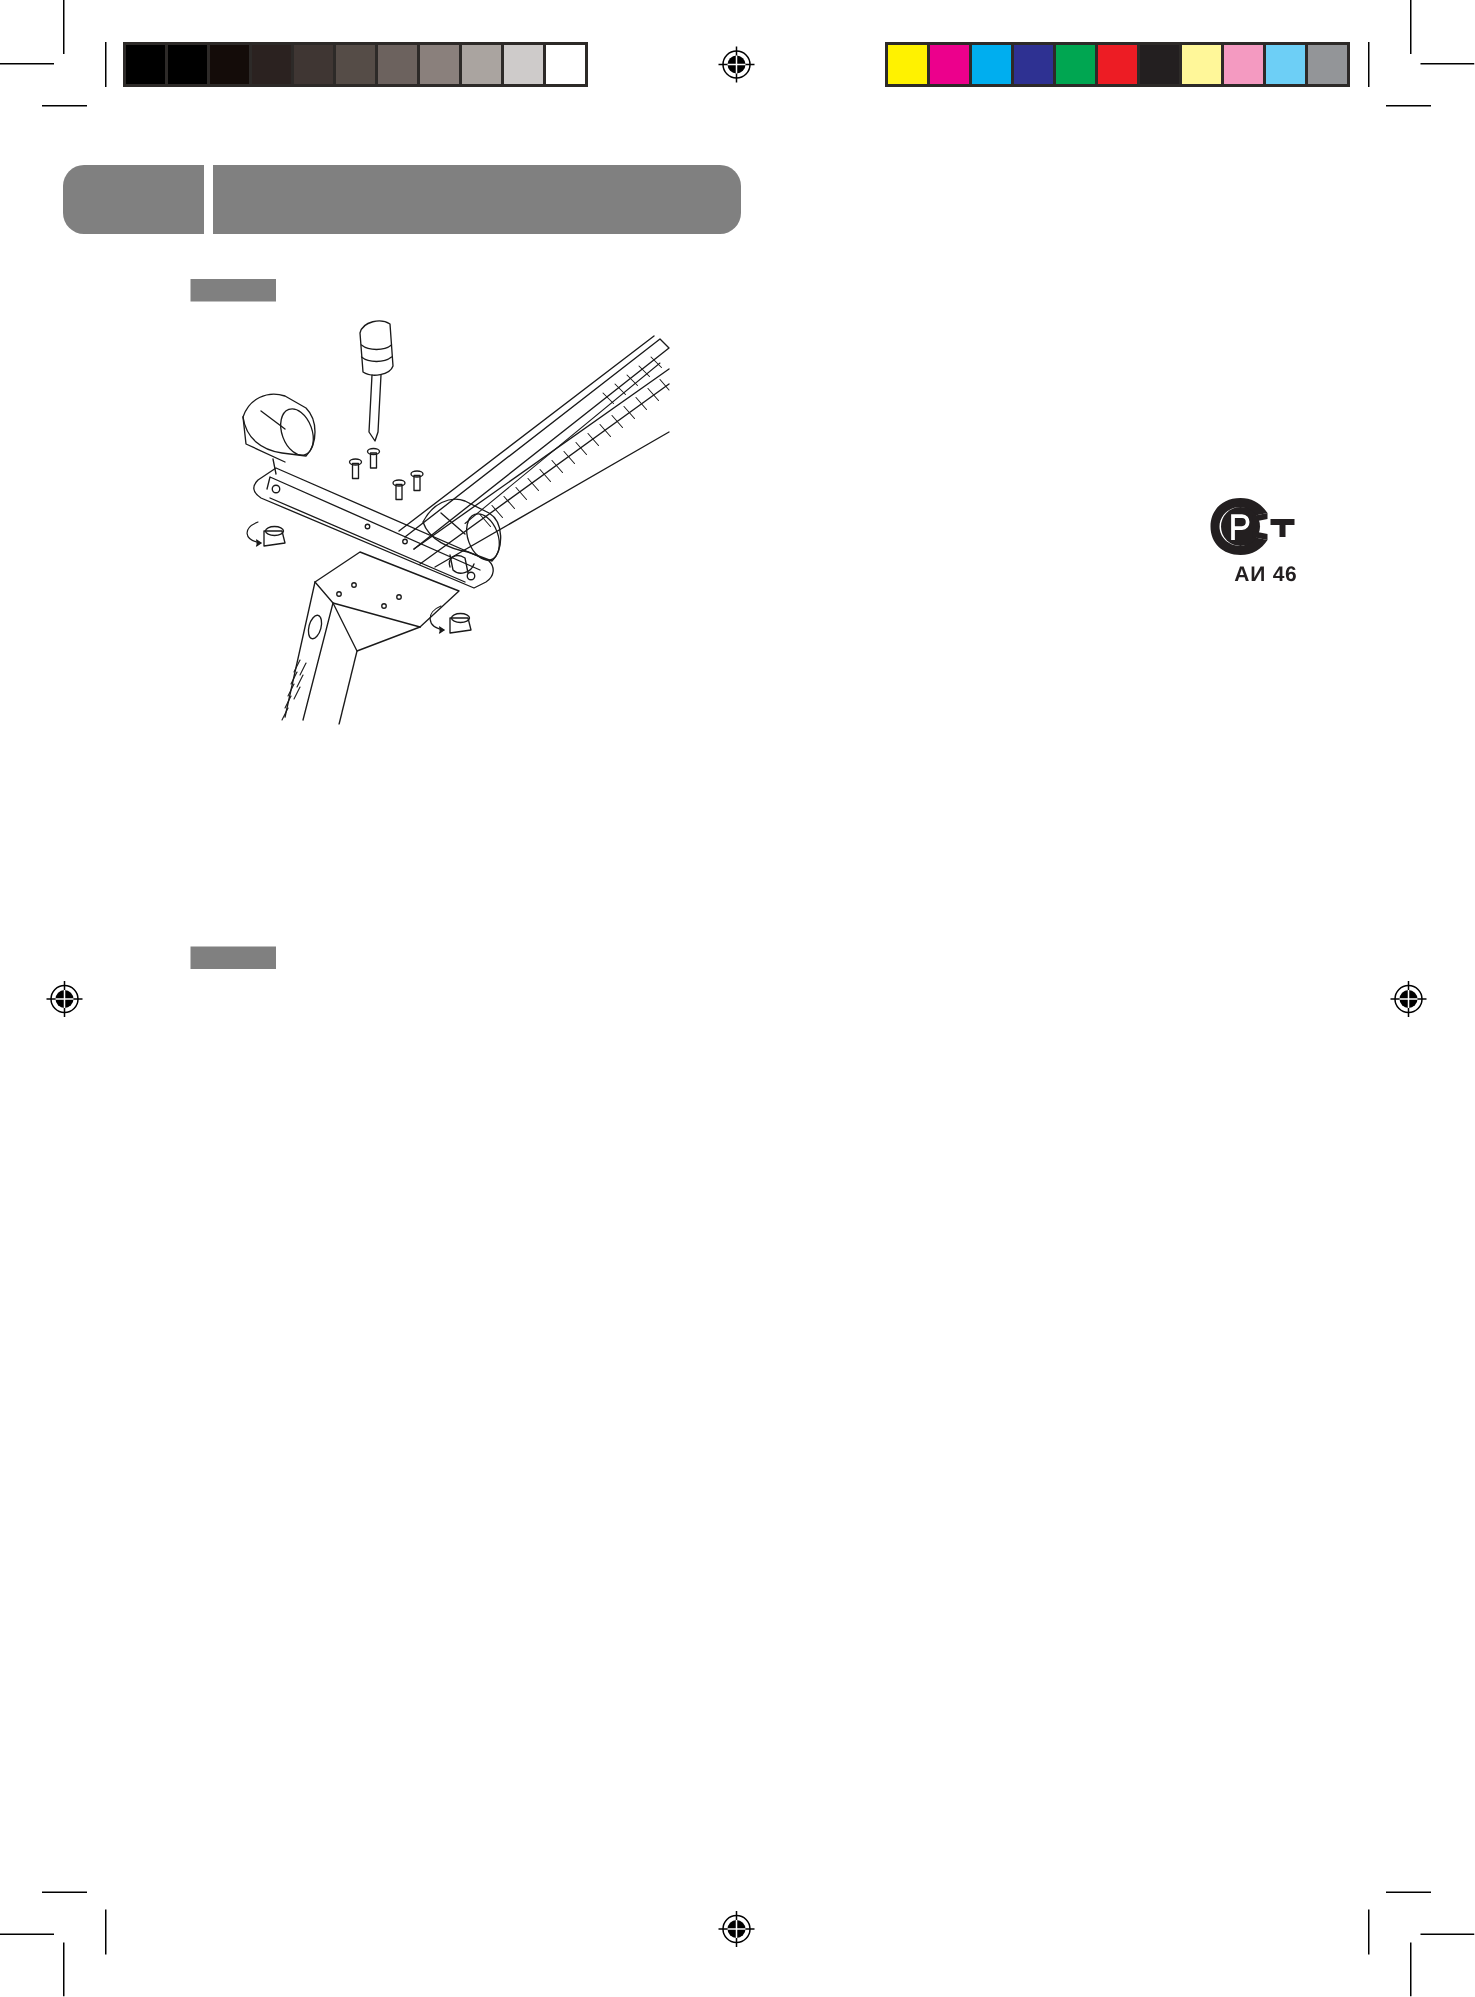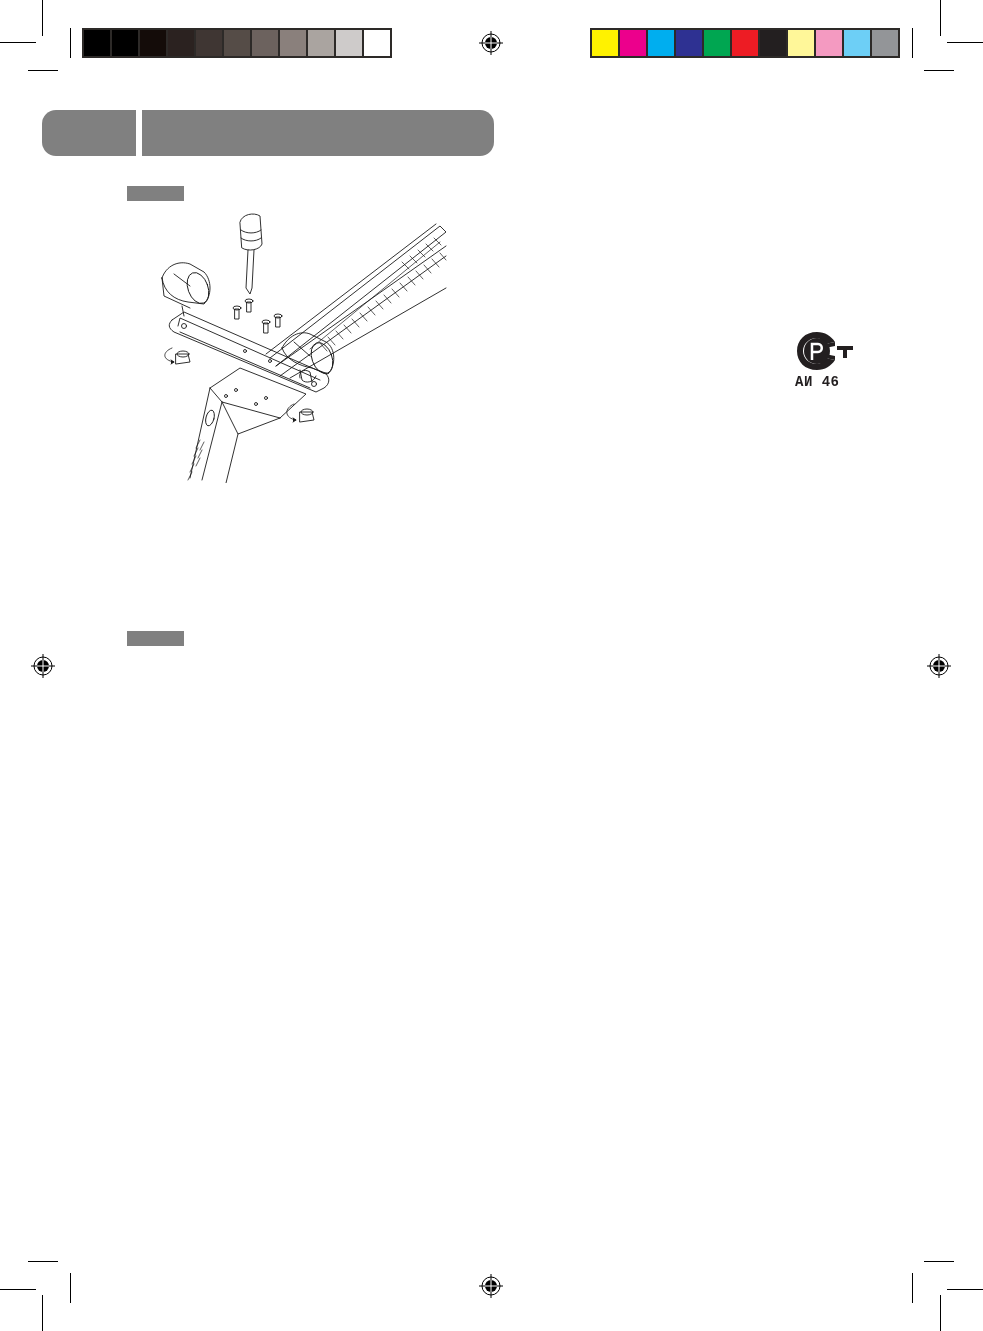--- a/index.html
+++ b/index.html
@@ -40,21 +40,21 @@
     .step-label {
       position: absolute; left: 127px; width: 57px; height: 15px;
       background: #808080; color: #fff; font-size: 11px; font-weight: bold;
       display: flex; align-items: center; justify-content: center;
     }
 
     .diagram { position: absolute; left: 150px; top: 208px; width: 310px; height: 275px; }
 
     .cert {
       position: absolute; left: 795px; top: 330px; width: 70px; height: 80px;
-      display: flex; flex-direction: column; align-items: flex-start; font-family: Liberation Mono, monospace;
+      display: flex; flex-direction: column; align-items: flex-end;
     }
     .cert-code {
       font-weight: bold; font-size: 14px; color: #231f20; margin-top: 2px;
       letter-spacing: 0.5px;
     }
   </style>
 </head>
 <body>
 
 <div class="crop-v" style="left:42px; top:0; height:36px;"></div>

